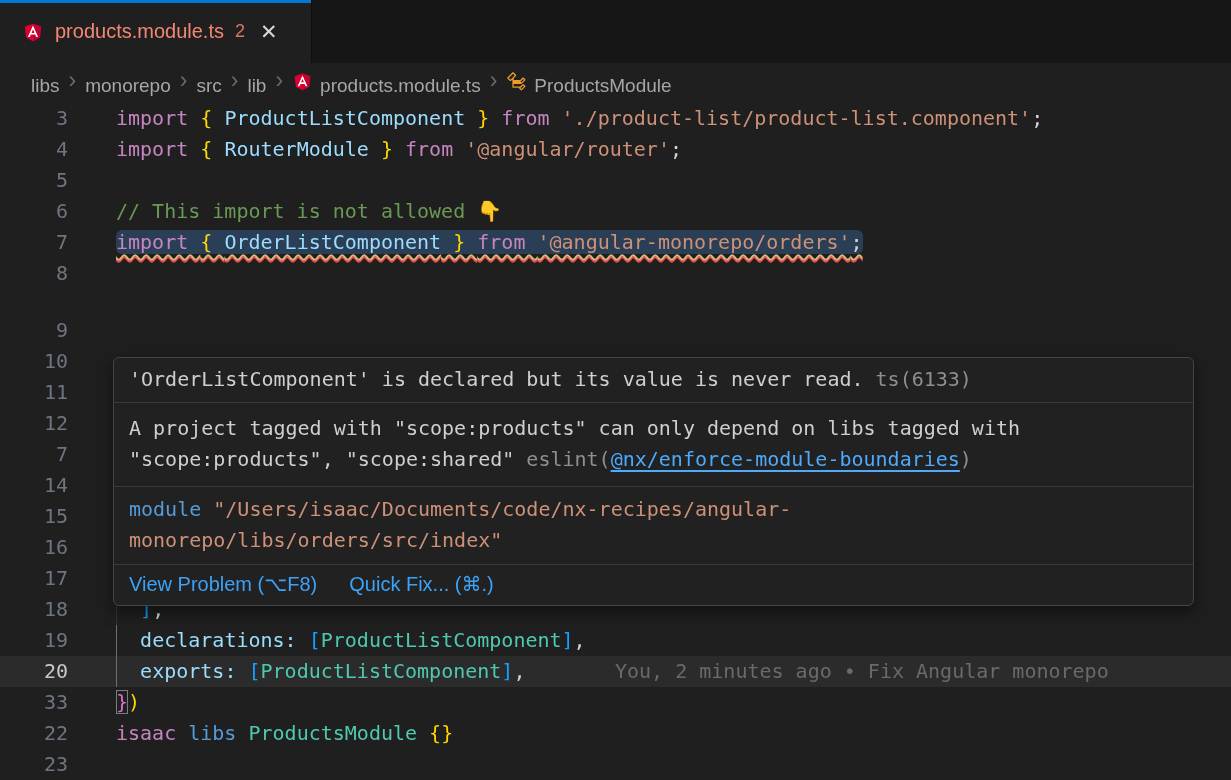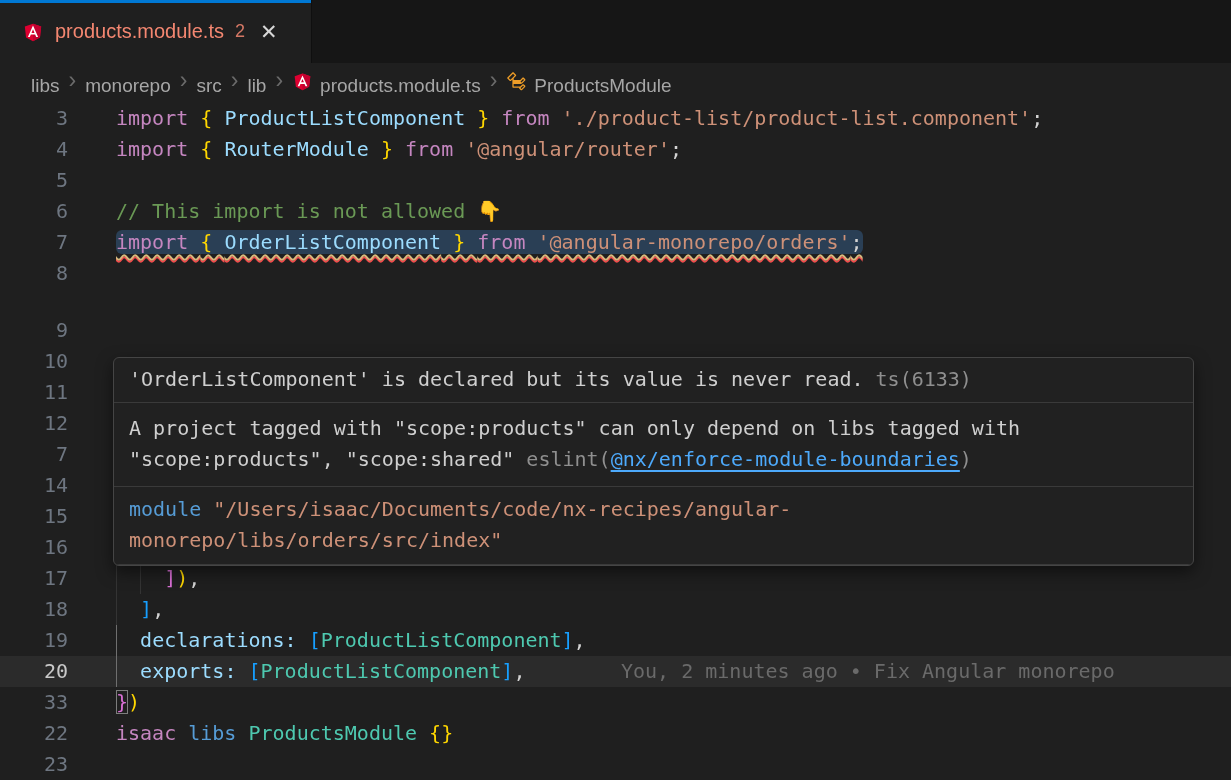--- a/index.html
+++ b/index.html
@@ -35,21 +35,21 @@
   .line-row {
     position:absolute; left:0; width:1231px; height:31px;
     font-family:"DejaVu Sans Mono", monospace; font-size:20px; line-height:31px; white-space:pre;
   }
   .line-row.current { background:rgba(255,255,255,0.055); }
   .gutter-num { position:absolute; left:0; top:0; width:68px; text-align:right; color:#6e7681; }
   .line-row.current .gutter-num { color:#c9c9c9; }
   .line-content { position:absolute; left:116px; top:0; }
   .guide { position:absolute; top:0; width:1px; height:31px; background:#343434; }
   .guide.active { background:#6f6f6f; }
-  .blame { position:absolute; left:615px; top:0; color:#6a6a6a;margin-left:6px; }
+  .blame { position:absolute; left:615px; top:0; color:#6a6a6a; }
   .hl { background:rgba(56,101,150,0.45);border-radius:6px; }
   .sq-red { text-decoration:underline wavy #f14c4c 2px; text-underline-offset:7px; text-decoration-skip-ink:none; }
   .sq-yel { text-decoration:underline wavy #d7ba7d 2px; text-underline-offset:5px; text-decoration-skip-ink:none; }
   .bmatch { outline:1px solid #7d7d7d; outline-offset:-1px; }
   
   .hover-popup {
     position:absolute; left:113px; top:257px; width:1081px; z-index:5;
     background:#212121; border:1px solid #454545; border-radius:6px;
     box-shadow:0 6px 16px rgba(0,0,0,0.5);
     font-family:"DejaVu Sans Mono", monospace; font-size:20px; color:#cfcfcf;
@@ -146,14 +146,18 @@
       <span>'OrderListComponent' is declared but its value is never read.</span>
       <span class="hv-dim"> </span><span class="hv-dim">ts(6133)</span>
     </div>
     <div class="hv-sec s2">
       <span>A project tagged with "scope:products" can only depend on libs tagged with "scope:products", "scope:shared"</span><span class="hv-dim"> eslint(</span><span class="hv-link">@nx/enforce-module-boundaries</span><span class="hv-dim">)</span>
     </div>
     <div class="hv-sec s3">
       <span class="hv-kw">module</span><span class="hv-str"> "/Users/isaac/Documents/code/nx-recipes/angular-</span><br>
       <span class="hv-str">monorepo/libs/orders/src/index"</span>
     </div>
+    <div class="hv-sec hv-actions">
+      <span class="hv-action">View Problem (⌥F8)</span>
+      <span class="hv-action">Quick Fix... (⌘.)</span>
+    </div>
   </div>
 </div>
 
 </body></html>

